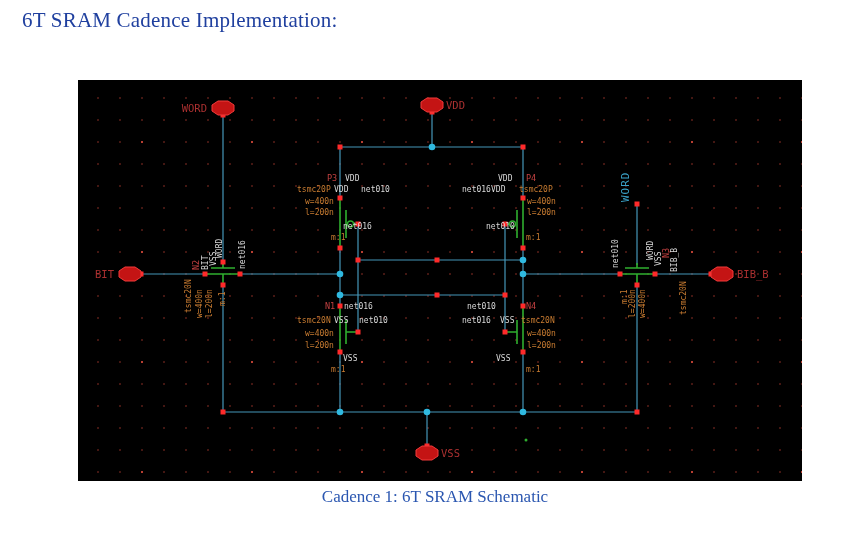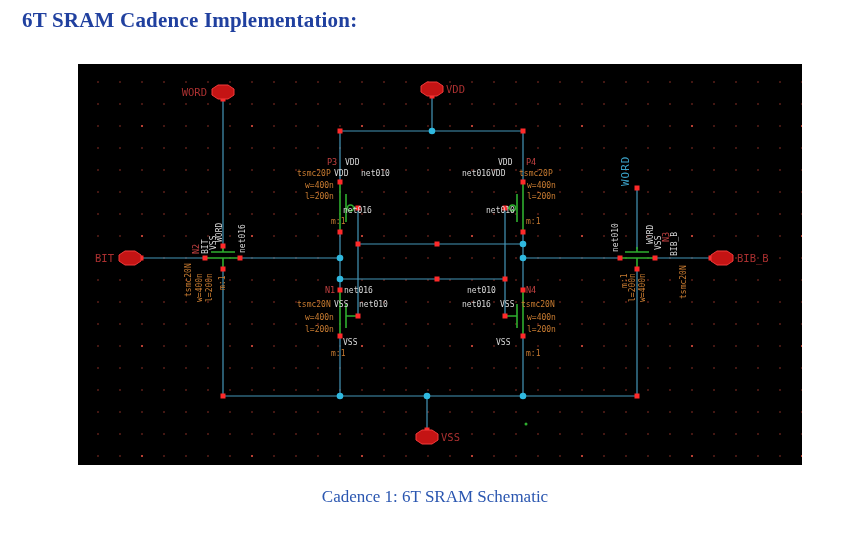--- a/index.html
+++ b/index.html
@@ -4,25 +4,25 @@
 <style>
   :root{
     --title-blue:#20409f; --caption-blue:#2a56b0; --canvas-bg:#000000;
     --wire:#4596b8; --junction:#2fb9e0; --pin-red:#c41414; --marker-red:#ff2a2a;
     --device-green:#2fae2f; --param-orange:#c97c31; --net-white:#d9d9d9;
     --label-red:#c04040; --pin-label-red:#aa3030; --word-cyan:#3ba2c8;
   }
   *{margin:0;padding:0;box-sizing:border-box}
   body{width:854px;height:550px;background:#ffffff;position:relative;overflow:hidden;
        font-family:"Liberation Serif",serif}
-  .title{position:absolute;left:22px;top:8px;font-size:21px;font-weight:bold;
+  .title{position:absolute;left:22px;top:8px;font-size:21px;font-weight:normal;
          color:var(--title-blue);letter-spacing:.2px}
   .caption{position:absolute;left:78px;top:487px;width:714px;text-align:center;
            font-size:17px;color:var(--caption-blue)}
-  .canvas{position:absolute;left:78px;top:64px;width:724px;height:401px;
+  .canvas{position:absolute;left:78px;top:80px;width:724px;height:401px;
     background-color:var(--canvas-bg);
     background-image:
       radial-gradient(circle, rgba(205,70,55,.85) 1px, transparent 1.4px),
       radial-gradient(circle, rgba(150,50,40,.45) .8px, transparent 1.1px);
     background-size:110px 110px,22px 22px;
     background-position:9px 7px,9px 7px;}
   .canvas svg{position:absolute;left:0;top:0}
   .w{stroke:var(--wire);stroke-width:1.2;fill:none}
   .g{stroke:var(--device-green);stroke-width:1.6;fill:none}
   .gb{stroke:var(--device-green);stroke-width:1.3;fill:#000}

